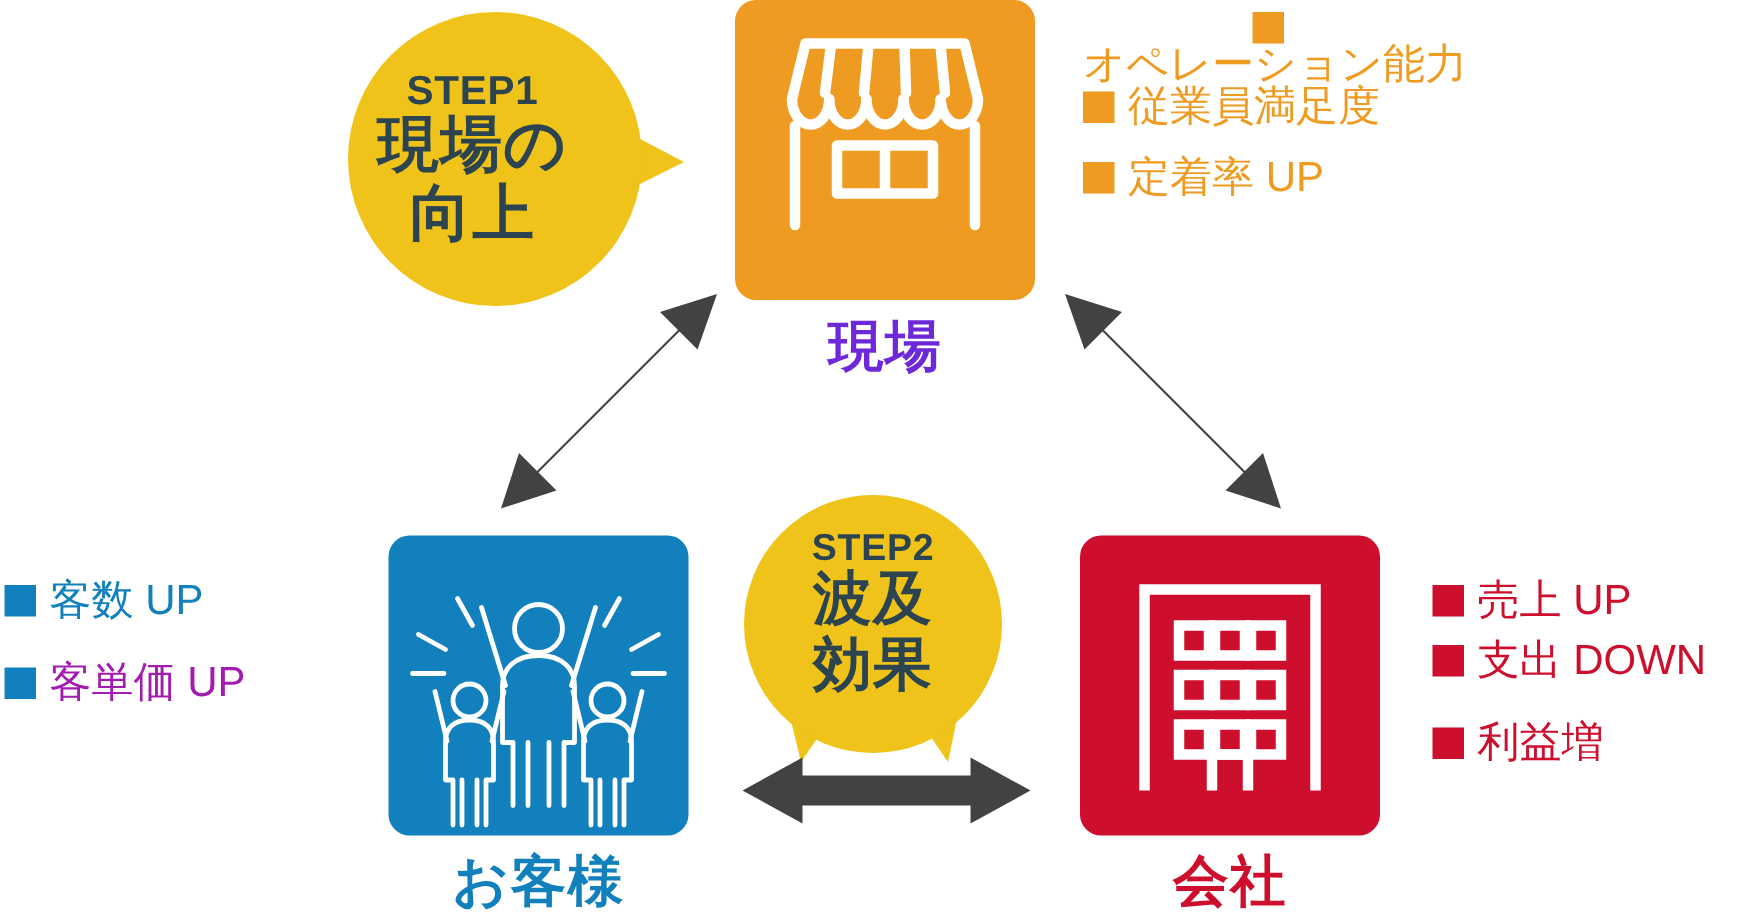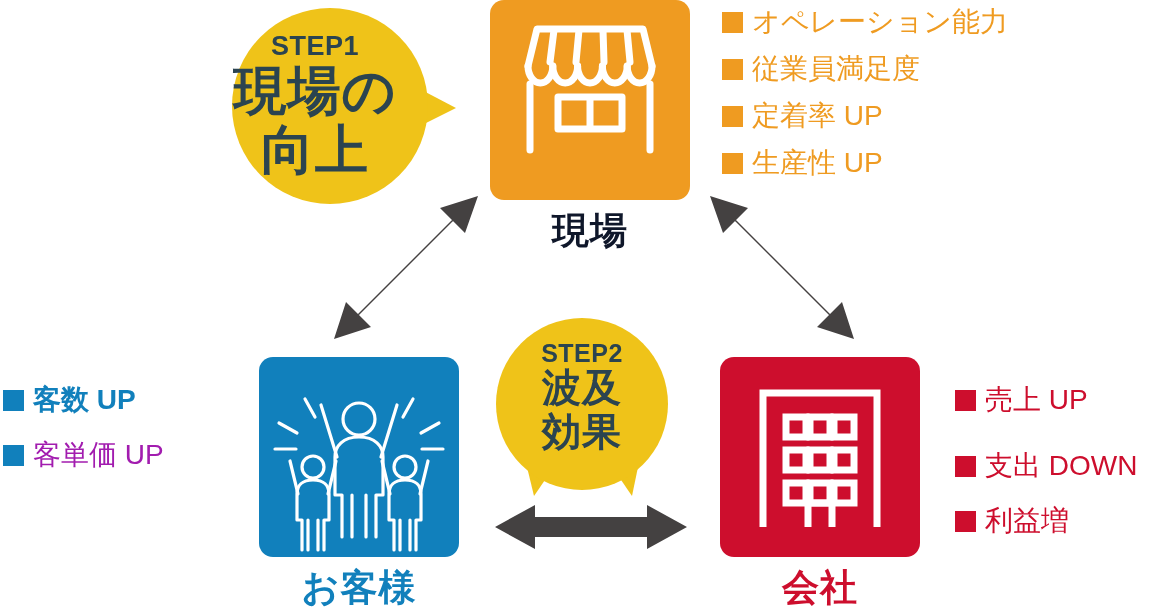--- a/index.html
+++ b/index.html
@@ -56,21 +56,21 @@
     text-align:center;
     pointer-events:none;
   }
   .bubble-step{
     font-size:26px;font-weight:bold;letter-spacing:0.5px;line-height:1.05;
   }
   .bubble-l1,.bubble-l2{
     font-size:40px;font-weight:bold;line-height:1.12;letter-spacing:1px;
   }
   .b1 .bubble-step{font-size:27px;}
-  .b1 .bubble-l1,.b1 .bubble-l2{font-size:53px;}
+  .b1 .bubble-l1,.b1 .bubble-l2{font-size:41px;}
   .b2 .bubble-step{font-size:25px;}
   .b2 .bubble-l1,.b2 .bubble-l2{font-size:39px;font-family:Liberation Serif, serif;}
 
   
   .arrow{position:absolute;}
   .arrow svg{display:block;}
 </style>
 </head>
 <body>
 
@@ -94,21 +94,21 @@
         <line x1="137" y1="30" x2="140" y2="62"></line>
 
         <line x1="40" y1="84" x2="40" y2="150"></line>
         <line x1="160" y1="84" x2="160" y2="150"></line>
 
         <rect x="68" y="97" width="64" height="32"></rect>
         <line x1="100" y1="98" x2="100" y2="128"></line>
       </g>
     </svg>
   </div>
-  <div class="card-label" style="left:490px;top:212px;width:200px;color:#0f172a;">現場</div>
+  <div class="card-label" style="left:490px;top:212px;width:200px;color:#6d28d9;">現場</div>
 
   <div class="card" style="left:259px;top:357px;width:200px;height:200px;background:#1180BC;">
     <svg viewBox="0 0 200 200">
       <g fill="none" stroke="#ffffff" stroke-width="3.2" stroke-linecap="round" stroke-linejoin="round">
 
         <line x1="20" y1="66" x2="38" y2="76"></line>
         <line x1="16" y1="92" x2="37" y2="92"></line>
         <line x1="46" y1="42" x2="56" y2="60"></line>
 
         <line x1="180" y1="66" x2="162" y2="76"></line>
@@ -147,51 +147,47 @@
         <rect x="66" y="126" width="20" height="20"></rect>
         <rect x="90" y="126" width="20" height="20"></rect>
         <rect x="114" y="126" width="20" height="20"></rect>
         <path d="M88 170 L88 146 L112 146 L112 170"></path>
       </g>
     </svg>
   </div>
   <div class="card-label" style="left:720px;top:569px;width:200px;color:#CD0E2D;">会社</div>
 
   <div class="bullets" style="left:722px;top:8px;">
-    <div class="bullet-row" style="margin-bottom:19px;">
+    <div class="bullet-row" style="flex-direction:column;">
       <span class="bullet-sq" style="background:#EF9B21;"></span>
       <span class="bullet-txt" style="color:#EF9B21;">オペレーション能力</span>
     </div>
     <div class="bullet-row" style="margin-bottom:19px;">
       <span class="bullet-sq" style="background:#EF9B21;"></span>
       <span class="bullet-txt" style="color:#EF9B21;text-align:center;">従業員満足度</span>
     </div>
     <div class="bullet-row" style="margin-bottom:19px;">
       <span class="bullet-sq" style="background:#EF9B21;"></span>
       <span class="bullet-txt" style="color:#EF9B21;">定着率 UP</span>
     </div>
-    <div class="bullet-row">
-      <span class="bullet-sq" style="background:#EF9B21;"></span>
-      <span class="bullet-txt" style="color:#EF9B21;">生産性 UP</span>
-    </div>
   </div>
 
   <div class="bullets" style="left:3px;top:386px;">
     <div class="bullet-row" style="margin-bottom:27px;">
       <span class="bullet-sq" style="background:#1180BC;"></span>
-      <span class="bullet-txt" style="color:#1180BC;font-weight:bold;">客数 UP</span>
+      <span class="bullet-txt" style="color:#1180BC;">客数 UP</span>
     </div>
     <div class="bullet-row">
       <span class="bullet-sq" style="background:#1180BC;"></span>
       <span class="bullet-txt" style="color:#a21caf;">客単価 UP</span>
     </div>
   </div>
 
   <div class="bullets" style="left:955px;top:386px;">
-    <div class="bullet-row" style="margin-bottom:38px;">
+    <div class="bullet-row" style="margin-bottom:12px;">
       <span class="bullet-sq" style="background:#CD0E2D;"></span>
       <span class="bullet-txt" style="color:#CD0E2D;">売上 UP</span>
     </div>
     <div class="bullet-row" style="margin-bottom:27px;">
       <span class="bullet-sq" style="background:#CD0E2D;"></span>
       <span class="bullet-txt" style="color:#CD0E2D;">支出 DOWN</span>
     </div>
     <div class="bullet-row">
       <span class="bullet-sq" style="background:#CD0E2D;"></span>
       <span class="bullet-txt" style="color:#CD0E2D;">利益増</span>
@@ -203,21 +199,21 @@
       <path d="M182 78 L224 100 L180 122 Z" fill="#EFC319"></path>
       <circle cx="98" cy="98" r="98" fill="#EFC319"></circle>
     </svg>
     <div class="bubble-text" style="left:-32px;">
       <div class="bubble-step">STEP1</div>
       <div class="bubble-l1">現場の</div>
       <div class="bubble-l2">向上</div>
     </div>
   </div>
 
-  <div class="bubble b2" style="left:484px;top:318px;width:196px;height:182px;">
+  <div class="bubble b2" style="left:484px;top:330px;width:196px;height:182px;">
     <svg width="196" height="182" viewBox="0 0 196 182">
       <path d="M36 120 L50 178 L76 140 Z" fill="#EFC319"></path>
       <path d="M160 120 L148 178 L122 140 Z" fill="#EFC319"></path>
       <circle cx="98" cy="86" r="86" fill="#EFC319"></circle>
     </svg>
     <div class="bubble-text" style="top:-12px;">
       <div class="bubble-step">STEP2</div>
       <div class="bubble-l1">波及</div>
       <div class="bubble-l2">効果</div>
     </div>

